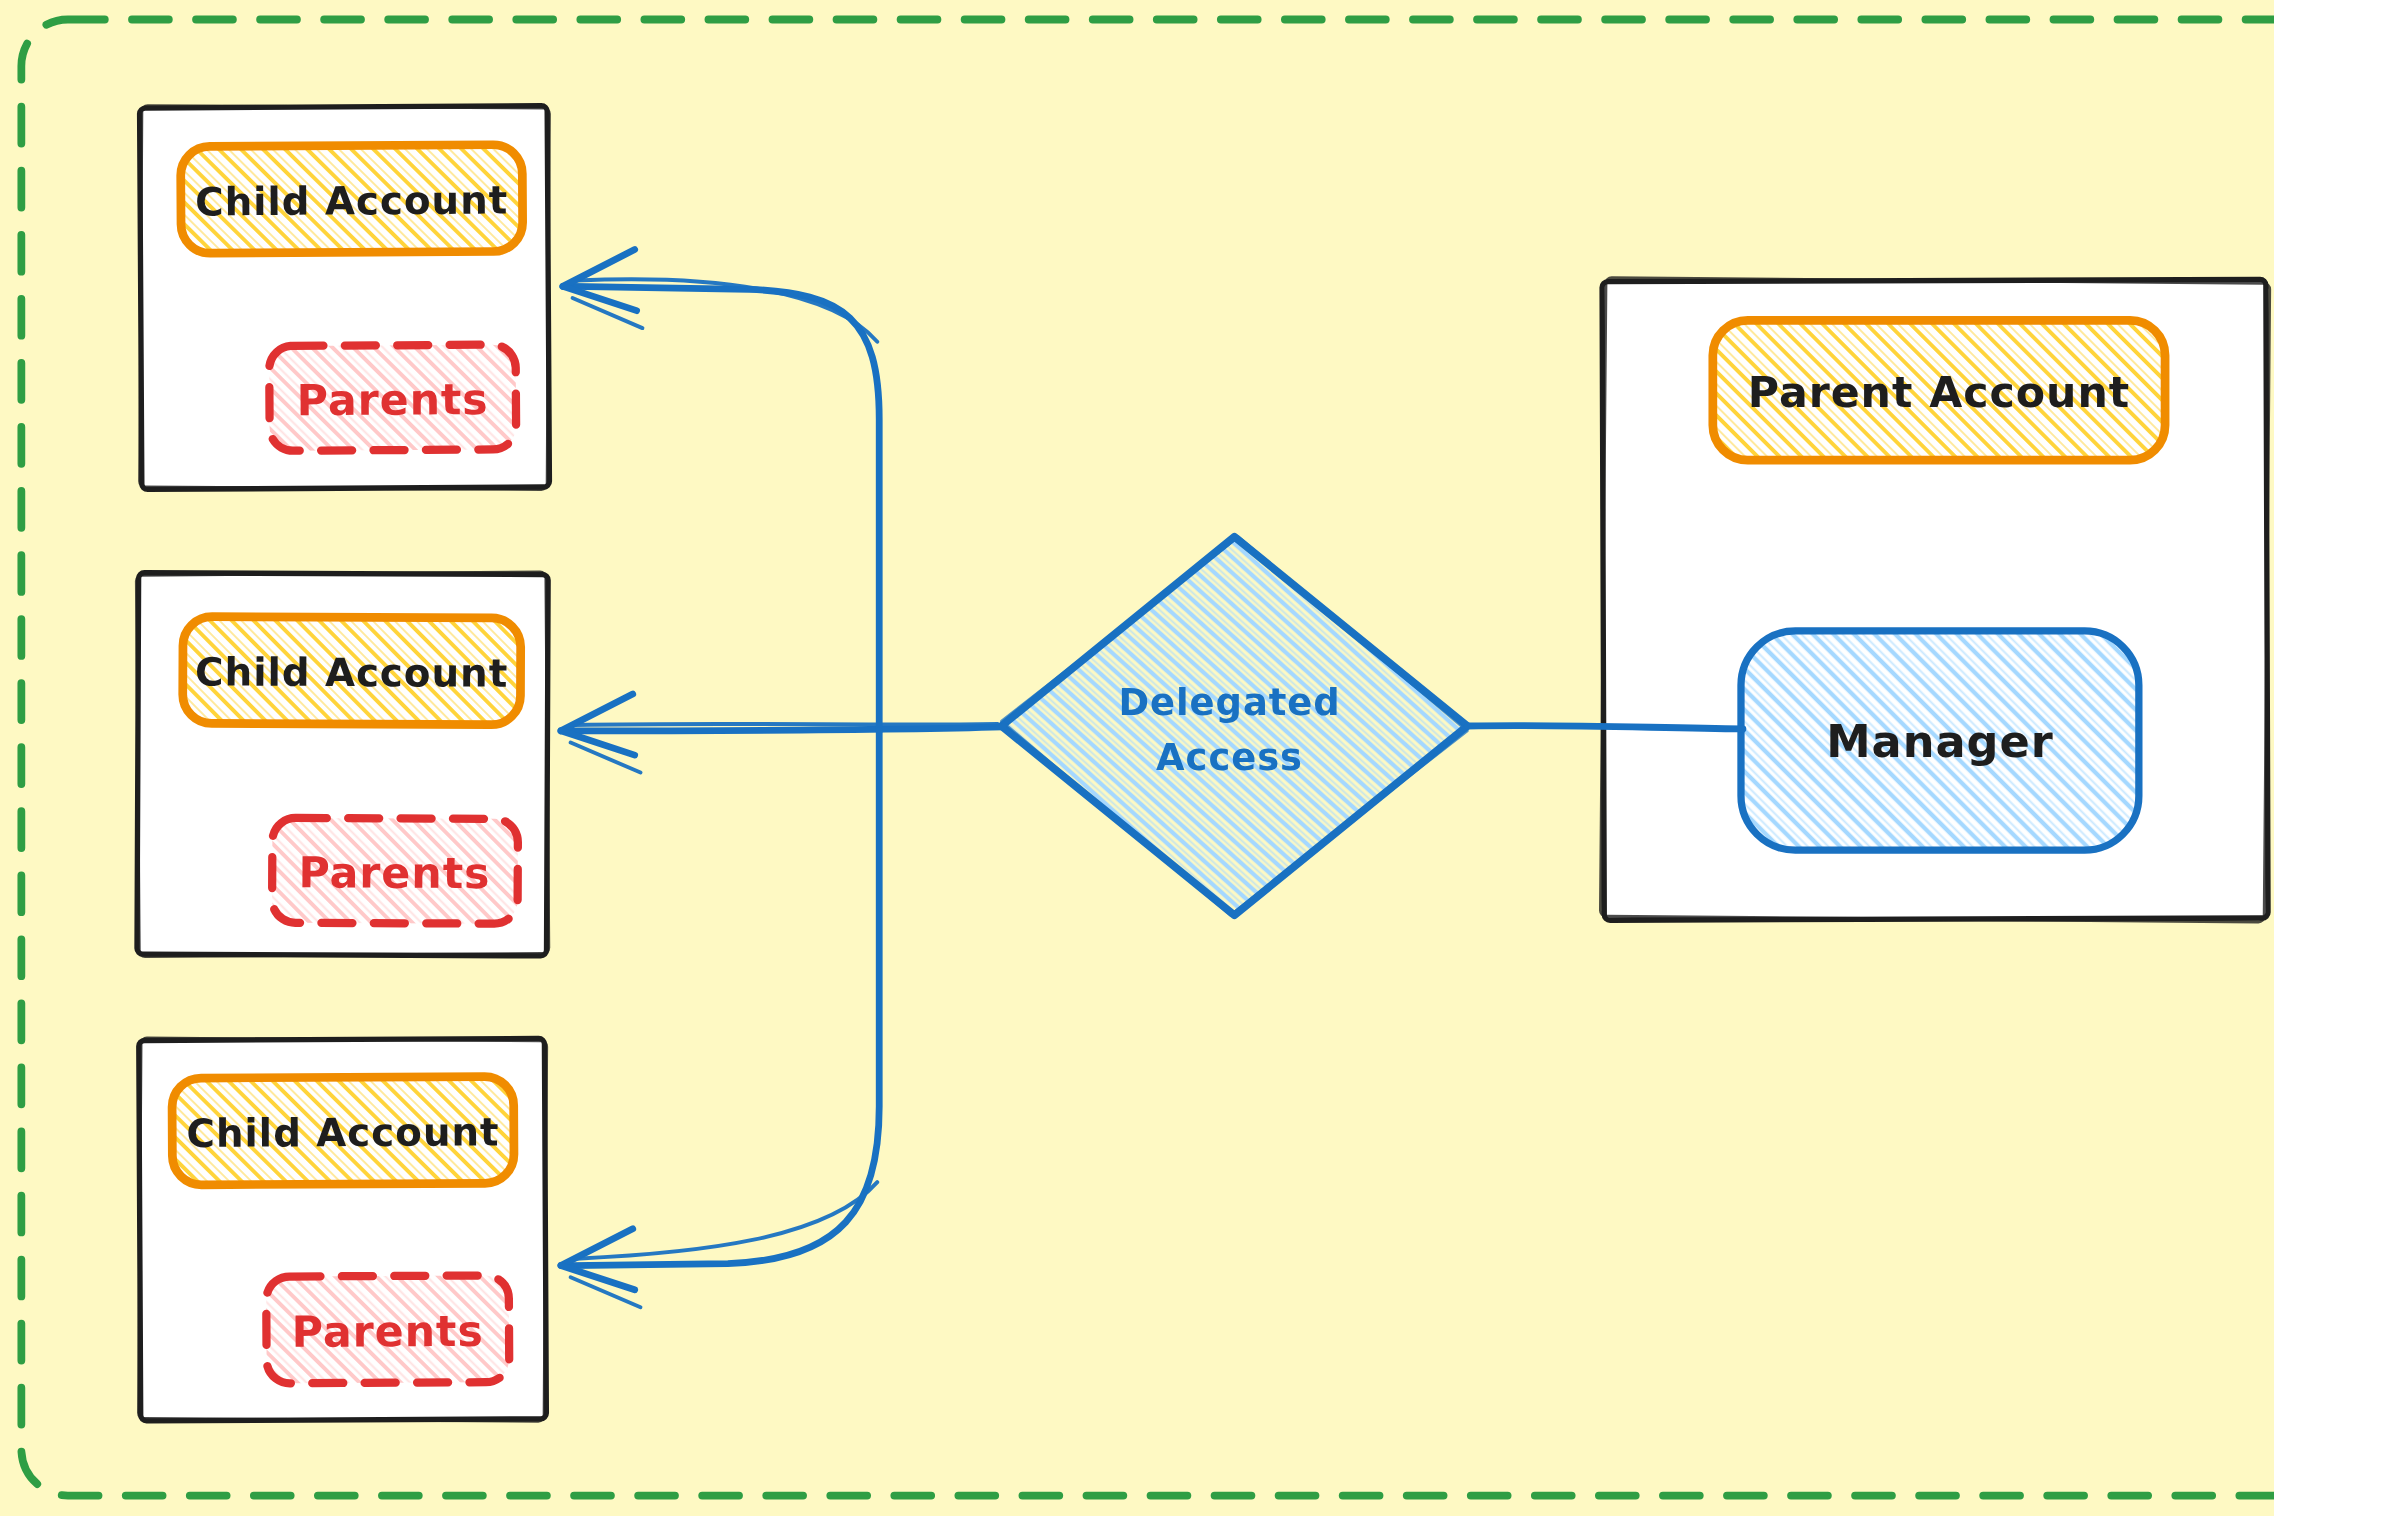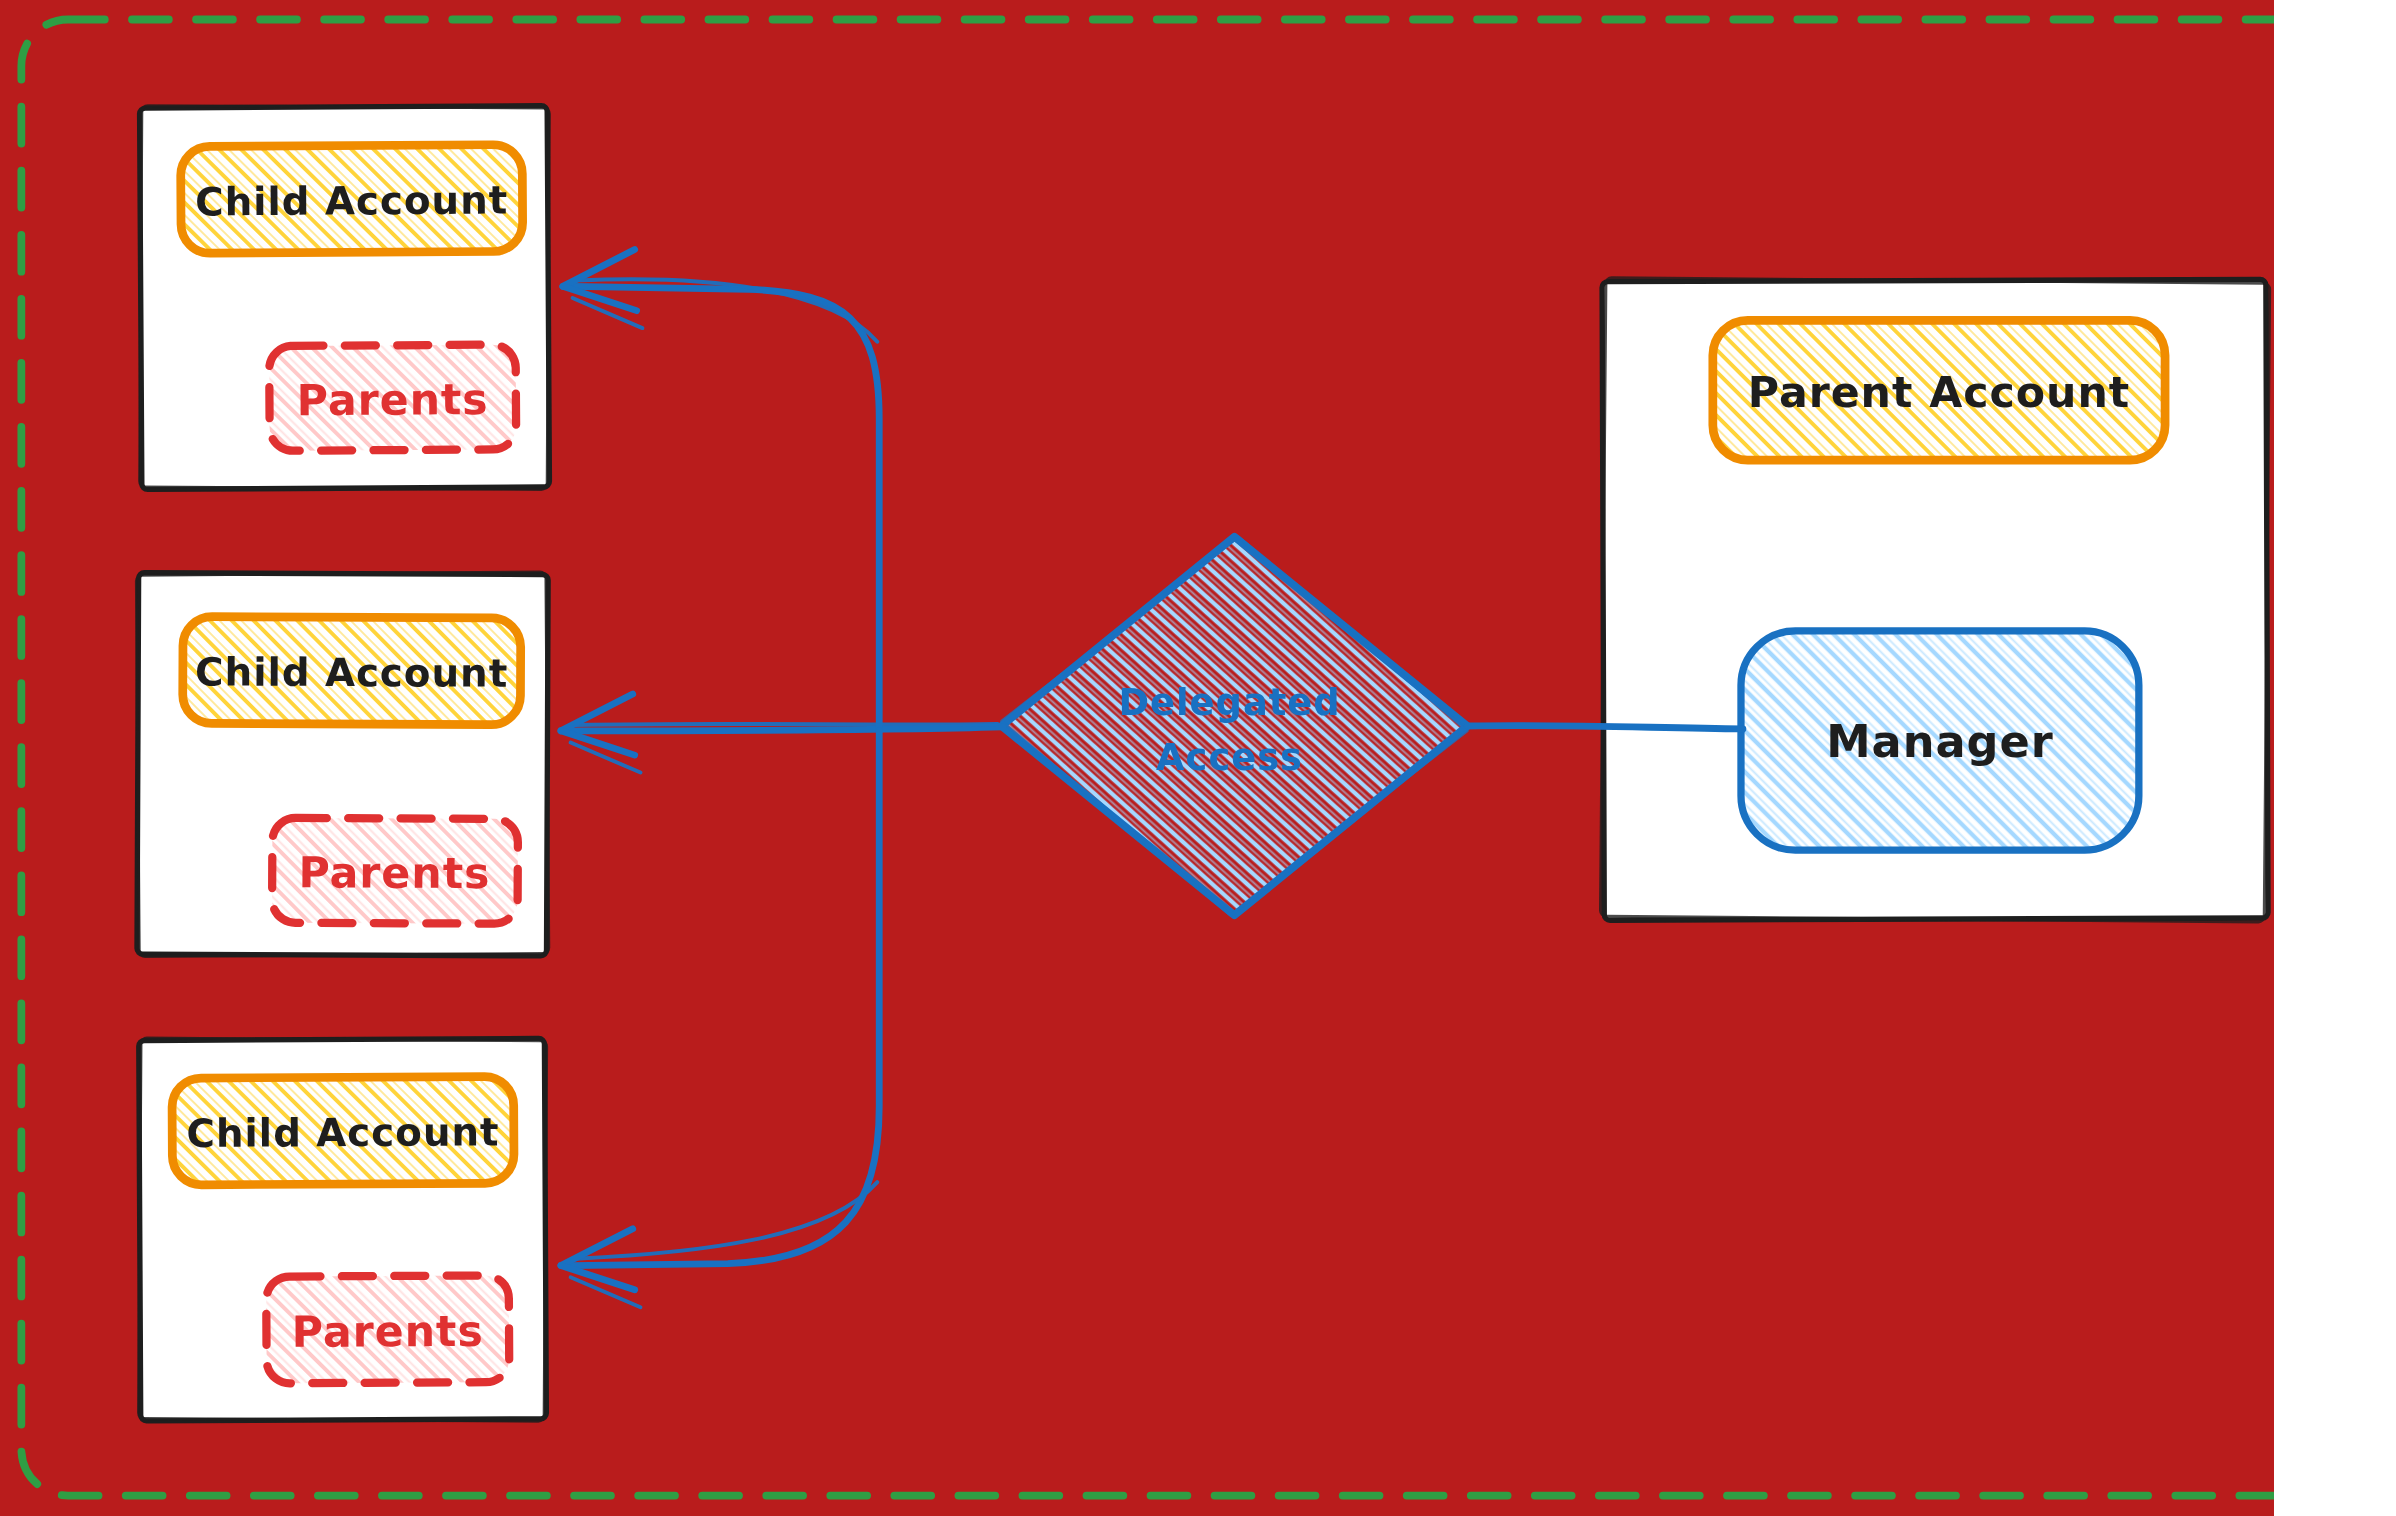--- a/index.html
+++ b/index.html
@@ -1,16 +1,16 @@
 <!DOCTYPE html>
 <html style="--canvas-border: #2f9e44; --box-outline: #1e1e1e; --account-pill-stroke: #f08c00; --account-pill-fill: #ffd43b; --parents-stroke: #e03131; --parents-fill: #ffc9c9; --connector: #1971c2; --decision-fill: #a5d8ff; --text-dark: #1e1e1e;"><head>
 <meta charset="utf-8">
 <style>
   html,body{margin:0;padding:0;background:#ffffff;}
-  .stage{position:relative;width:2274px;height:1517px;background:#b91c1c;overflow:hidden;
+  .stage{position:relative;width:2274px;height:1517px;background:#fef9c3;overflow:hidden;
          font-family:"DejaVu Sans", sans-serif;}
   svg{position:absolute;left:0;top:0;}
 
   .canvas-border{fill:none;stroke:var(--canvas-border,#2f9e44);stroke-width:8;
                  stroke-dasharray:38 28;stroke-linecap:round;}
 
   .card-outline{fill:#ffffff;stroke:var(--box-outline,#1e1e1e);stroke-width:5.5;}
   .card-outline-sketch{fill:none;stroke:var(--box-outline,#1e1e1e);stroke-width:3;opacity:.8;}
 
   .pill-orange{fill:url(#hatch-yellow);stroke:var(--account-pill-stroke,#f08c00);stroke-width:9;}

